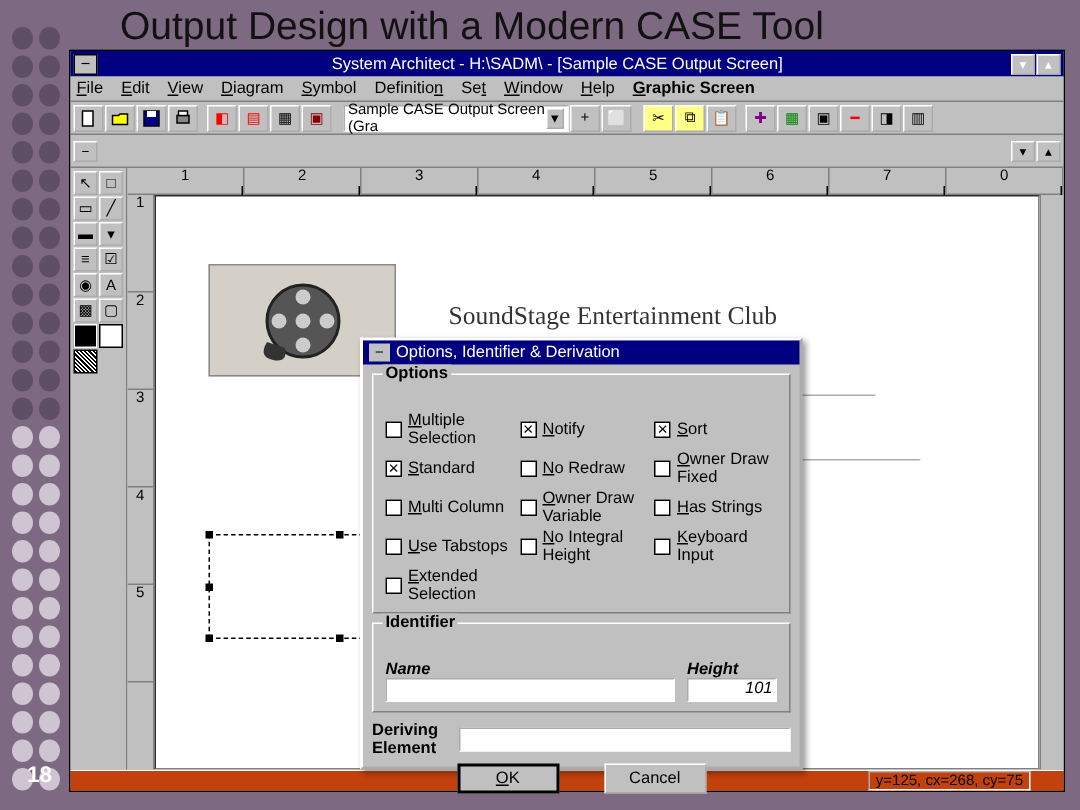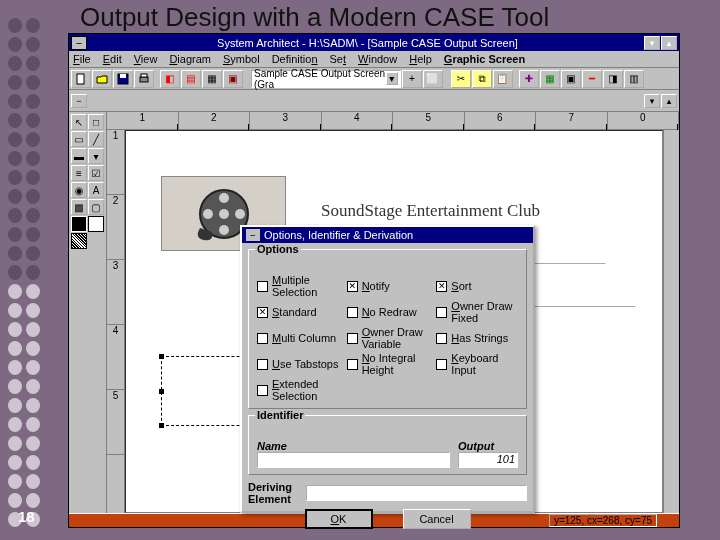--- a/index.html
+++ b/index.html
@@ -25,22 +25,22 @@
     position: absolute; left: 80px; top: 2px;
     font-size: 26px; font-family: Arial, sans-serif;
     color: #111;
   }
   .page-num {
     position: absolute; left: 18px; top: 508px;
     font-size: 15px; font-weight: bold; color: #fff;
     font-family: Arial, sans-serif;
   }
   .appwin {
-    position: absolute; left: 68px; top: 33px;
-    width: 612px; height: 495px;
+    position: absolute; left: 46px; top: 33px;
+    width: 664px; height: 495px;
     background: #c0c0c0;
     border: 1px solid #000;
   }
   .titlebar {
     background: #000080; color: #fff;
     height: 17px; display: flex; align-items: center;
     padding: 0 2px; font-size: 11px;
   }
   .titlebar .sysmenu {
     width: 16px; height: 14px; background: #c0c0c0;
@@ -465,21 +465,21 @@
       </div>
   </div>
   <div class="groupbox">
     <div class="legend">Identifier</div>
     <div class="idrow">
       <div class="col" style="flex:1;">
         <span style="font-weight:bold;">Name</span>
         <div class="fld"></div>
       </div>
       <div class="col" style="width:60px;">
-        <span style="font-weight:bold;">Output</span>
+        <span style="font-weight:bold;">Height</span>
         <div class="fld" style="text-align:right;">101</div>
       </div>
     </div>
   </div>
   <div style="margin:2px 6px;display:flex;align-items:center;gap:6px;">
     <span style="font-weight:bold;width:52px;">Deriving Element</span>
     <div class="fld" style="flex:1;border:1px inset #fff;background:#fff;height:16px;"></div>
   </div>
   <div class="btnrow">
     <button class="dlgbtn default"><u>O</u><span>K</span></button>

